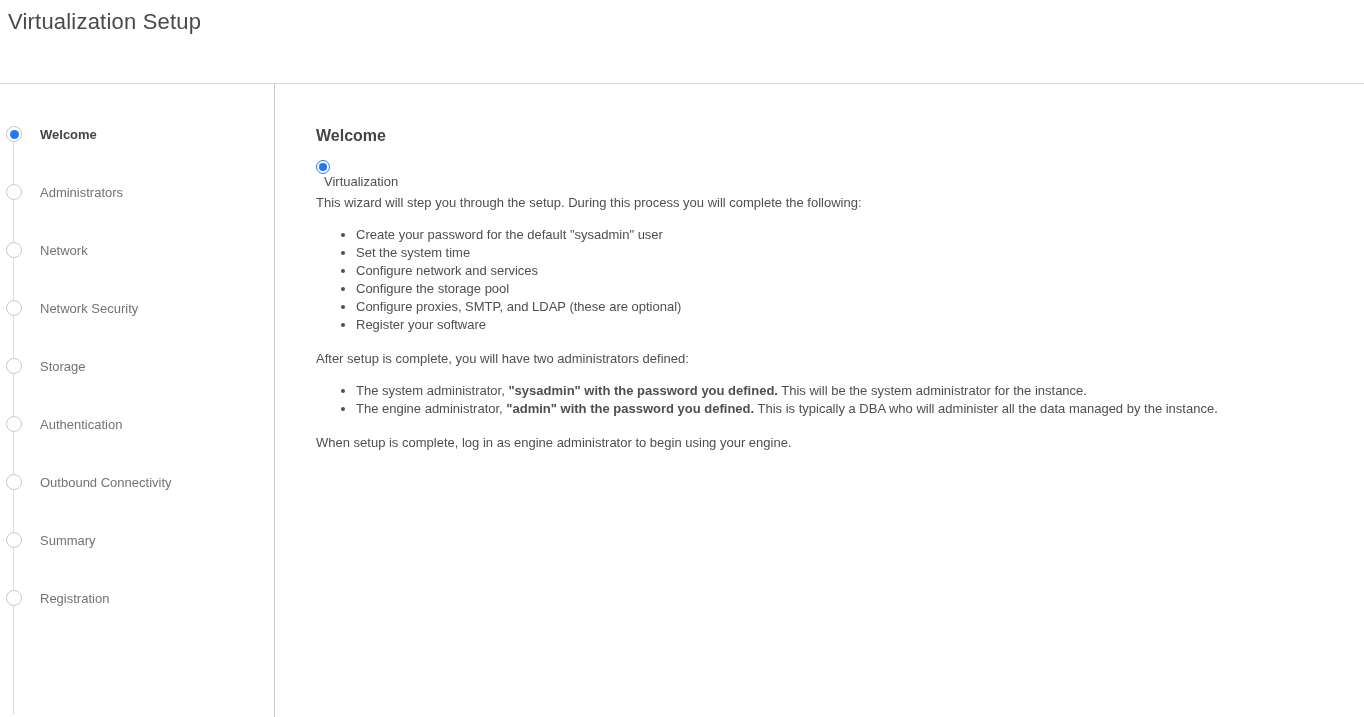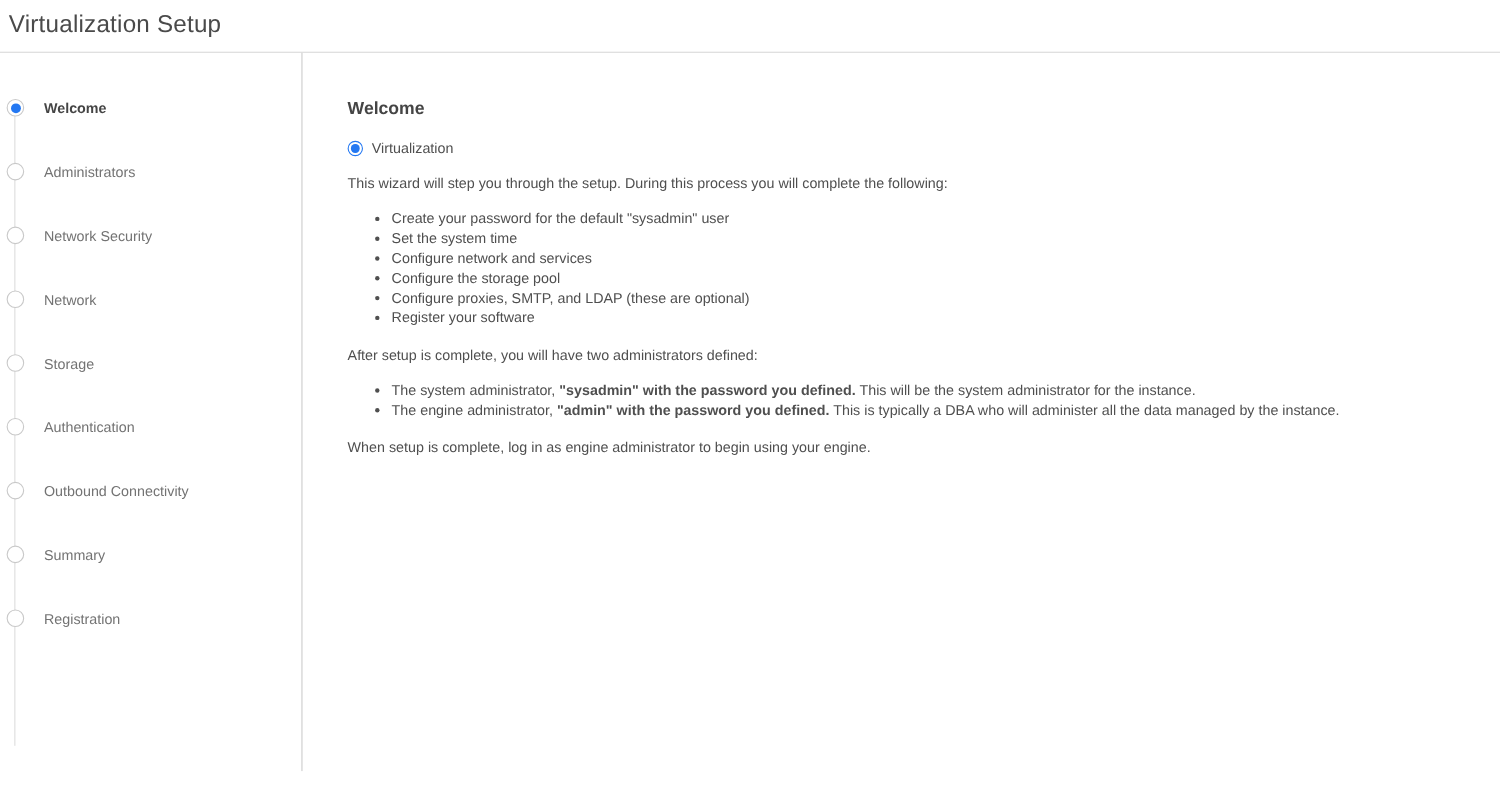--- a/index.html
+++ b/index.html
@@ -7,21 +7,21 @@
   html,body { height:100%; }
   body {
     margin:0;
     background:#fff;
     font-family:"Liberation Sans","DejaVu Sans",sans-serif;
     color:#4f4f4f;
     font-size:13px;
   }
   
   header {
-    height:48px;
+    height:84px;
     padding:9px 0 0 8px;
     border-bottom:1px solid #d9d9d9;
   }
   h1 {
     margin:0;
     font-size:22px;
     font-weight:400;
     color:#4a4a4a;
     letter-spacing:.2px;
   }
@@ -77,23 +77,24 @@
     font-size:16px;
     line-height:20px;
     font-weight:bold;
     color:#454545;
   }
   p { margin:16px 0 0; line-height:18px; }
   p.choose { margin-top:8px; }
   .radio-group { margin-top:14px; }
   .option {
     display:flex;
-    align-items:flex-end;
+    align-items:flex-start;
     height:18px;
     cursor:pointer;
+    flex-direction:column;
   }
   .radio {
     width:14px; height:14px;
     border:1px solid #8f8f8f;
     border-radius:50%;
     background:#fff;
     position:relative;
     flex-shrink:0;
   }
   .radio.checked {
@@ -130,26 +131,26 @@
         </div>
 
         <div class="step">
           <span class="dot"></span>
           <span class="label">Administrators</span>
         </div>
 
 
         <div class="step">
           <span class="dot"></span>
+          <span class="label">Network</span>
+        </div>
+
+        <div class="step">
+          <span class="dot"></span>
           <span class="label">Network Security</span>
-        </div>
-
-        <div class="step">
-          <span class="dot"></span>
-          <span class="label">Network</span>
         </div>
 
         <div class="step">
           <span class="dot"></span>
           <span class="label">Storage</span>
         </div>
 
         <div class="step">
           <span class="dot"></span>
           <span class="label">Authentication</span>

